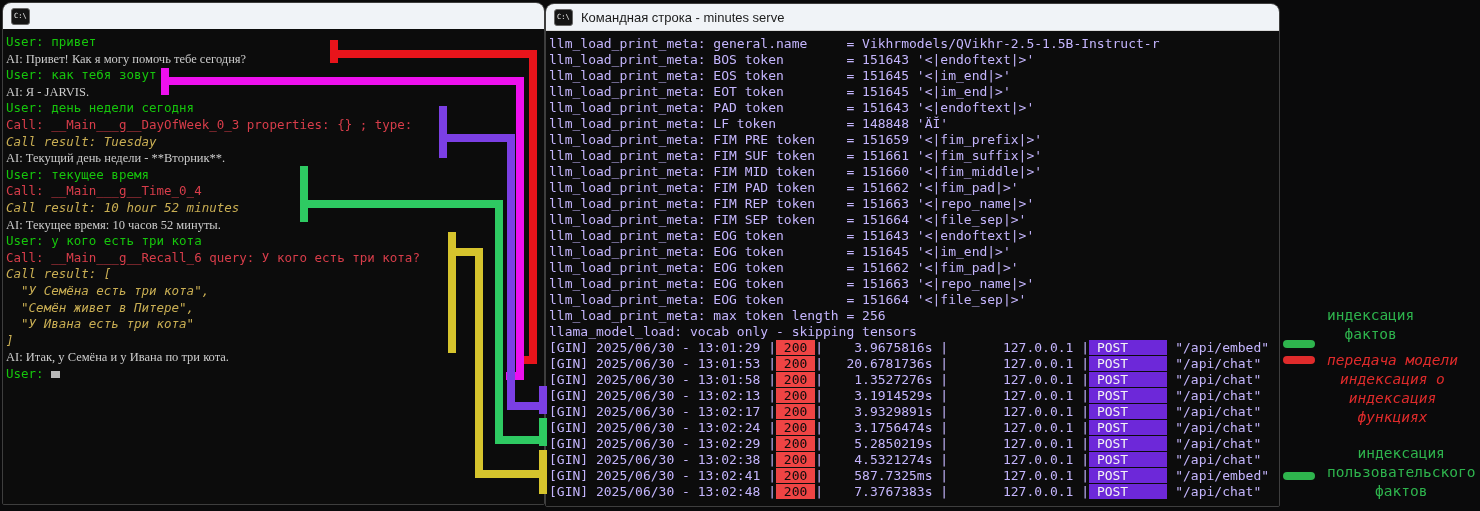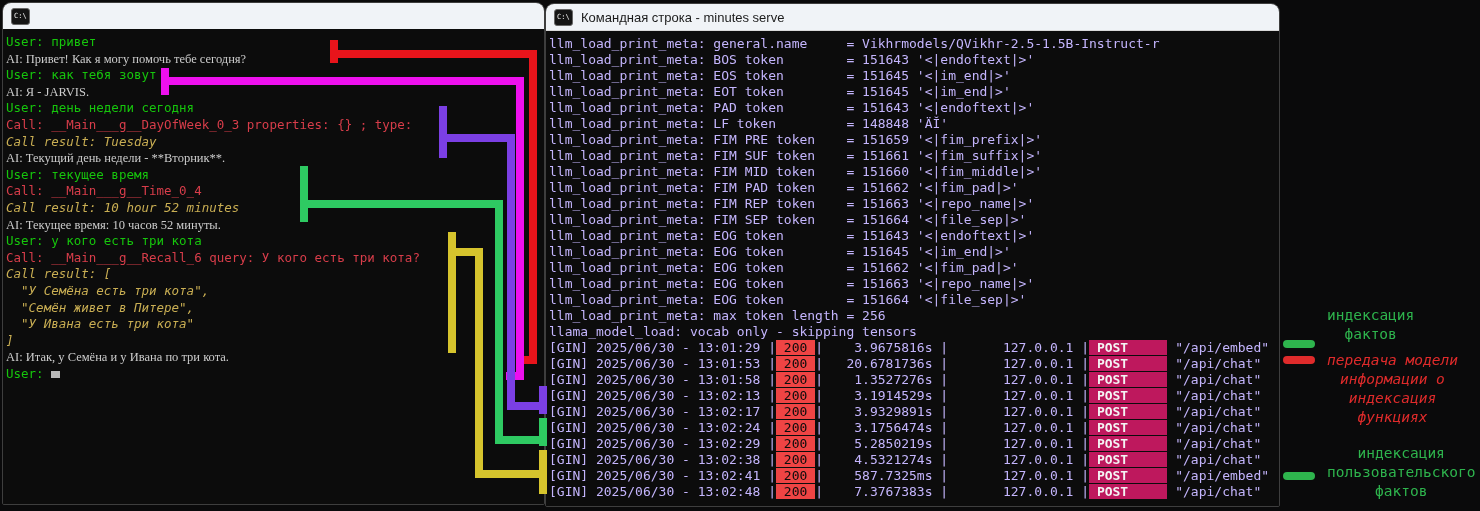--- a/index.html
+++ b/index.html
@@ -30,21 +30,21 @@
   .cl{white-space:pre;}
   
   .u{color:#16c60c;}
   .w{color:#cccccc;font-family:Liberation Serif, serif;}
   .r{color:#d83d4a;}
   .y{color:#c9ae53;font-style:italic;}
   .cur{display:inline-block;width:9px;height:7px;background:#b9b9b9;vertical-align:baseline;}
   
   .f{color:#c4b5fd;margin-top:36px;}
   .s200{background:#ef4444;color:#0c0c0c;}
-  .post{background:#be185d;color:#f4f4f4;font-weight:bold;}
+  .post{background:#6d28d9;color:#f4f4f4;}
   
   .rect{position:absolute;z-index:6;}
   .rect.round{border-radius:4px;}
   
   .ann{position:absolute;z-index:6;font-size:14.5px;line-height:19px;white-space:pre;text-align:center;}
   .ann.g{color:#2eb44d;}
   .ann.r{color:#e02b2b;font-style:italic;}
 </style>
 </head>
 <body>
@@ -91,15 +91,15 @@
     <div class="rect" style="left: 452px; top: 248px; width: 31px; height: 8px; background: rgb(214, 196, 45);"></div>
     <div class="rect" style="left: 475px; top: 248px; width: 8px; height: 230px; background: rgb(214, 196, 45);"></div>
     <div class="rect" style="left: 475px; top: 470px; width: 72px; height: 8px; background: rgb(214, 196, 45);"></div>
     <div class="rect" style="left: 539px; top: 450px; width: 8px; height: 44px; background: rgb(214, 196, 45);"></div>
     <div class="rect round" style="left: 1283px; top: 340px; width: 32px; height: 8px; background: rgb(46, 180, 77);"></div>
     <div class="rect round" style="left: 1283px; top: 356px; width: 32px; height: 8px; background: rgb(224, 43, 43);"></div>
     <div class="rect round" style="left: 1283px; top: 472px; width: 32px; height: 8px; background: rgb(46, 180, 77);"></div>
   </div>
 <div id="annotations">
     <div class="ann g" style="left: 1327px; top: 306px;"><div>индексация</div><div>фактов</div></div>
-    <div class="ann r" style="left: 1327px; top: 351px;"><div>передача модели</div><div>информации о</div><div>индексация</div><div>функциях</div></div>
+    <div class="ann r" style="left: 1327px; top: 351px;"><div>передача модели</div><div>индексация о</div><div>индексация</div><div>функциях</div></div>
     <div class="ann g" style="left: 1327px; top: 444px;"><div>индексация</div><div>пользовательского</div><div>фактов</div></div>
   </div>
 
 </body></html>

